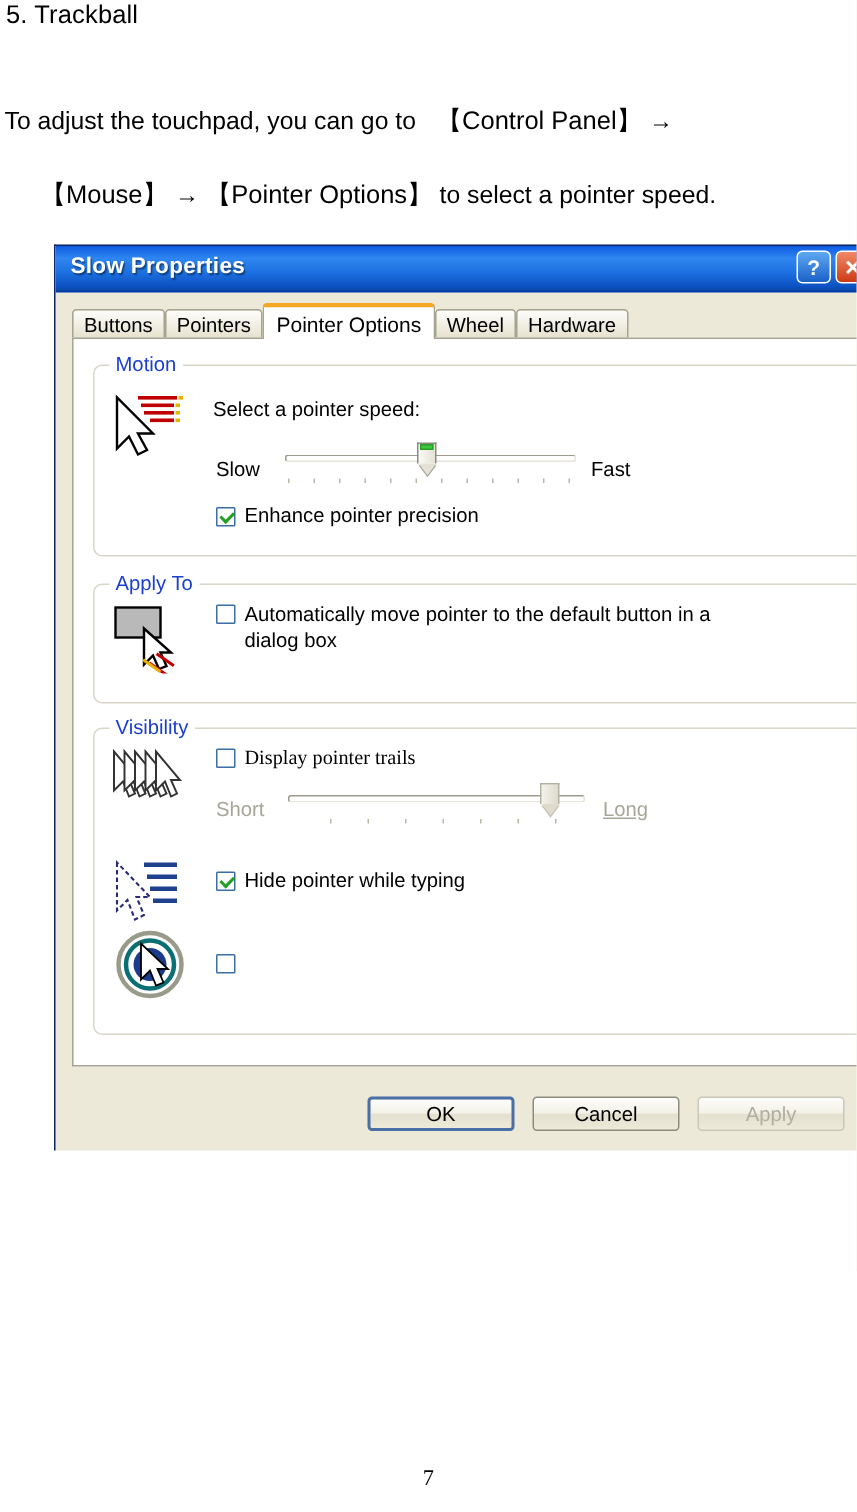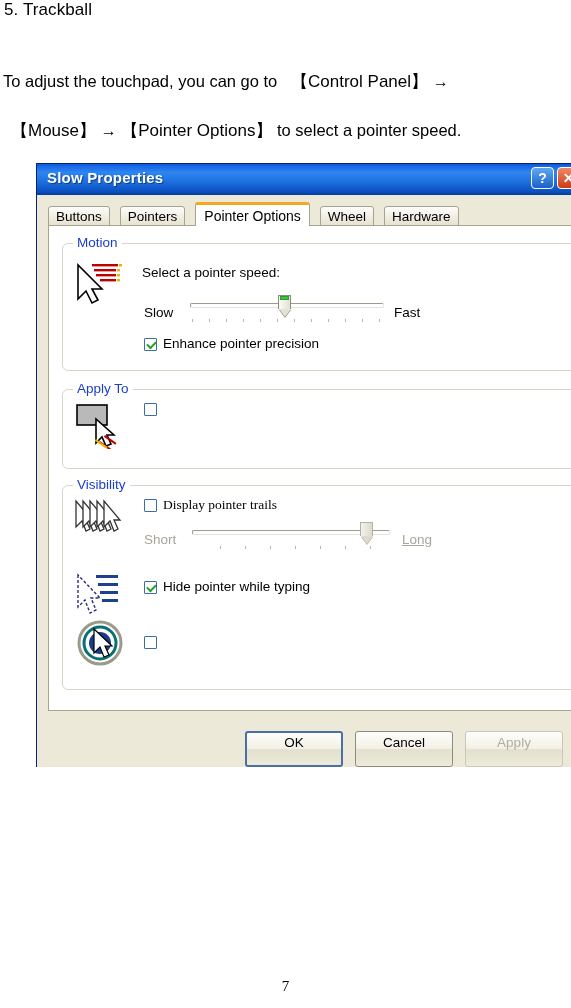--- a/index.html
+++ b/index.html
@@ -14,21 +14,21 @@
 
   
   .doc-title {
     position: absolute; left: 4px; top: 0px;
     font-size: 17px; font-weight: normal; letter-spacing: 0.1px;
   }
   .doc-body {
     position: absolute; left: 3px; top: 57px; width: 565px;
     font-size: 16.5px; line-height: 48px;
   }
-  .doc-body .ln2 { display: block; padding-left: 8px; }
+  .doc-body .ln2 { display: block; padding-left: 8px; margin-left: 16px; }
   .brk { font-size: 17px; }
   .arw { font-size: 16px; }
 
   .page-num {
     position: absolute; left: 0; top: 978px; width: 571px;
     text-align: center; font-size: 15px; font-family: "Liberation Serif", serif;
   }
 
   
   .dialog {
@@ -62,21 +62,21 @@
   }
   .tb-help { background: linear-gradient(to bottom,#5ea8f2,#1a61c8); }
   .tb-close { background: linear-gradient(to bottom,#f08a67,#cf3a16); }
 
   
   .tabstrip {
     position: absolute; left: 11px; top: 40px;
     height: 22px; display: flex; align-items: flex-end;
   }
   .tab {
-    height: 20px; margin-right: 10px; padding: 0 7px;
+    height: 20px; margin-right: 0; padding: 0 7px;
     background: linear-gradient(to bottom,#fdfdfb,#e6e2cf);
     border: 1px solid #a6a390;
     border-radius: 3px 3px 0 0;
     font-size: 13.5px; line-height: 19px;
     box-sizing: border-box; color: #000; white-space: nowrap;
   }
   .tab.active {
     height: 24px; line-height: 22px;
     background: #ffffff;
     border-top: 3px solid #f5a623;
@@ -152,21 +152,21 @@
     content: ""; position: absolute; left: 2px; top: 2px;
     width: 7px; height: 4px; border-left: 2px solid #22a022; border-bottom: 2px solid #22a022;
     transform: rotate(-45deg);
   }
 
   
   .ill { position: absolute; }
 
   
   .btn {
-    position: absolute; height: 36px; box-sizing: border-box;
+    position: absolute; height: 23px; box-sizing: border-box;
     background: linear-gradient(to bottom,#fdfdfc 0%,#f3f1e6 48%,#e3e0cf 52%,#ecead9 100%);
     border: 1px solid #8d8b7d; border-radius: 3px;
     font-size: 13.5px; line-height: 21px; text-align: center; color: #000;
   }
   .btn.default {
     border: 2px solid #4a6fa5;
     line-height: 19px;
   }
   .btn.disabled { color: #b0aea0; border-color: #c9c7b8; }
   .b-ok     { left: 208px; top: 567px; width: 98px; }
@@ -267,20 +267,24 @@
 
         <svg class="ill" style="left:12px; top:12px;" width="52" height="48" viewBox="0 0 52 48">
           <rect x="3" y="4" width="30" height="20" fill="#b9b9b9" stroke="#000" stroke-width="1.6"></rect>
           <path d="M22 18 L22 42 L28 36 L32 45 L37 43 L33 34 L40 34 Z" fill="#fff" stroke="#000" stroke-width="1.6"></path>
           <rect x="26" y="40" width="16" height="2" fill="#c00000" transform="rotate(35 26 40)"></rect>
           <rect x="22" y="38" width="14" height="2" fill="#e8b200" transform="rotate(35 22 38)"></rect>
           <rect x="31" y="34" width="14" height="2" fill="#c00000" transform="rotate(35 31 34)"></rect>
         </svg>
 
         <div class="cb" style="left:82px; top:14px;"></div>
+        <div class="row-label" style="position:absolute; left:101px; top:12px; width:400px; line-height:17px;">
+          <span>Automatically move pointer to the default button in a</span><br>
+          <span>dialog box</span>
+        </div>
       </div>
 
       <div class="group g-visibility">
         <div class="frame"></div>
         <div class="legend">Visibility</div>
 
         <svg class="ill" style="left:12px; top:12px;" width="56" height="44" viewBox="0 0 56 44">
           <g fill="#fff" stroke="#333" stroke-width="1.3">
             <path d="M2 4 L2 30 L8 24 L12 34 L16 32 L12 23 L18 23 Z"></path>
             <path d="M9 4 L9 30 L15 24 L19 34 L23 32 L19 23 L25 23 Z"></path>

